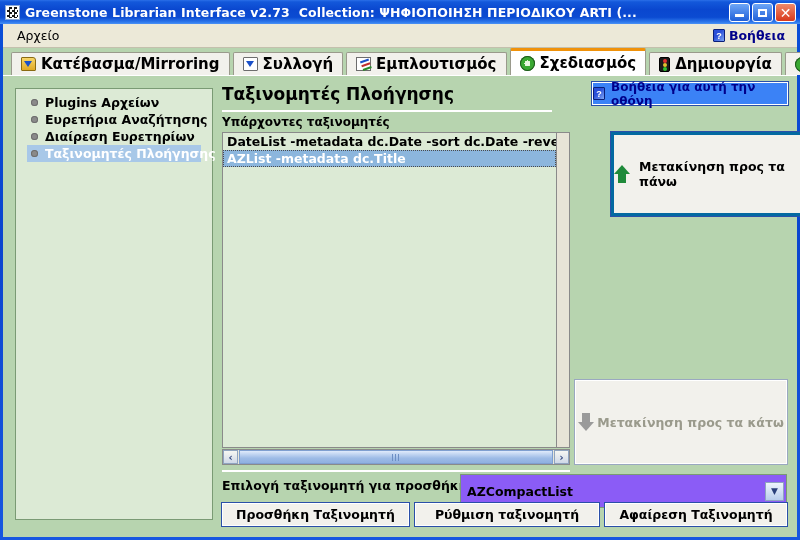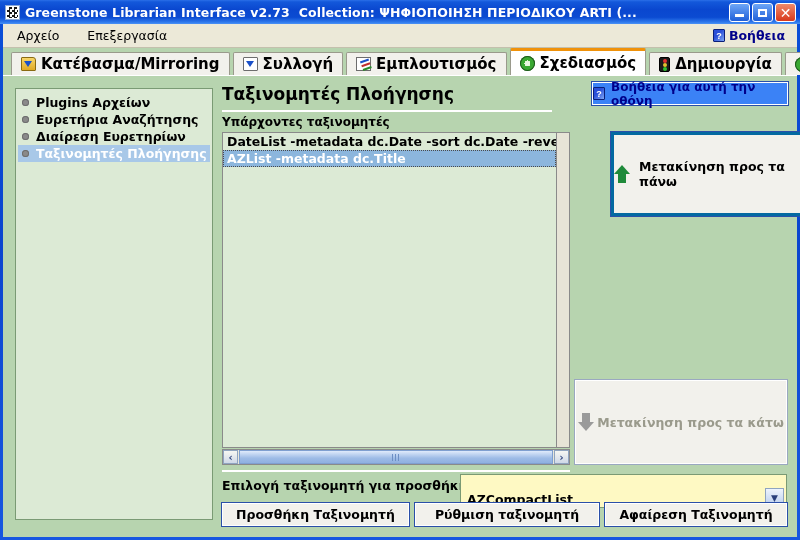--- a/index.html
+++ b/index.html
@@ -197,21 +197,21 @@
     position: absolute; left: 3px; top: 75px; width: 794px; height: 458px;
     background: #b7d4af;
     border-top: 1px solid #ffffff;
   }
 
   
   #sidebar {
     position: absolute; left: 12px; top: 12px; width: 198px; height: 432px;
     background: #dcead5;
     border: 1px solid #7a9a74;
-    padding: 5px 2px;
+    padding: 5px 11px;
   }
   .side-item {
     display: flex; align-items: center; gap: 7px;
     height: 17px; padding: 0 4px;
     font-size: 12.5px; font-weight: bold; color: #000;
     white-space: nowrap;
     cursor: pointer;
   }
   .side-item.selected {
     background: #a8c8e8;
@@ -357,23 +357,23 @@
   #bottom-rule {
     position: absolute; left: 3px; top: 388px; width: 348px; height: 2px;
     background: #ffffff;
   }
   #combo-label {
     position: absolute; left: 3px; top: 396px;
     font-size: 12.5px; font-weight: bold; color: #000;
   }
   #combo {
     position: absolute; left: 241px; top: 392px; width: 327px; height: 34px;
-    background: #fef9c3;
+    background: #8b5cf6;
     border: 1px solid #7a9a74;
-    display: flex; align-items: flex-end;
+    display: flex; align-items: center;
   }
   #combo-value {
     flex: 1;
     padding-left: 6px;
     font-size: 12.5px; font-weight: bold; color: #000;
     white-space: nowrap; overflow: hidden;
   }
   #combo-arrow {
     width: 19px; height: 19px; margin-right: 2px; flex: none;
     background: linear-gradient(to bottom,#eef4fd,#b9cdec);
@@ -422,21 +422,20 @@
         <div class="glyph-max"></div>
       </div>
       <div class="win-btn close">
         <span class="glyph-close">✕</span>
       </div>
     </div>
   </div>
 
   <div id="menubar">
     <div class="menu-item">Αρχείο</div>
-    <div class="menu-item">Επεξεργασία</div>
     <div id="help-menu">
       <span class="help-icon-glyph"></span>
       <span>Βοήθεια</span>
     </div>
   </div>
 
   <div id="tabstrip">
     <div class="tab">
       <span class="ti ti-folder-dl"></span>
       <span>Κατέβασμα/Mirroring</span>

